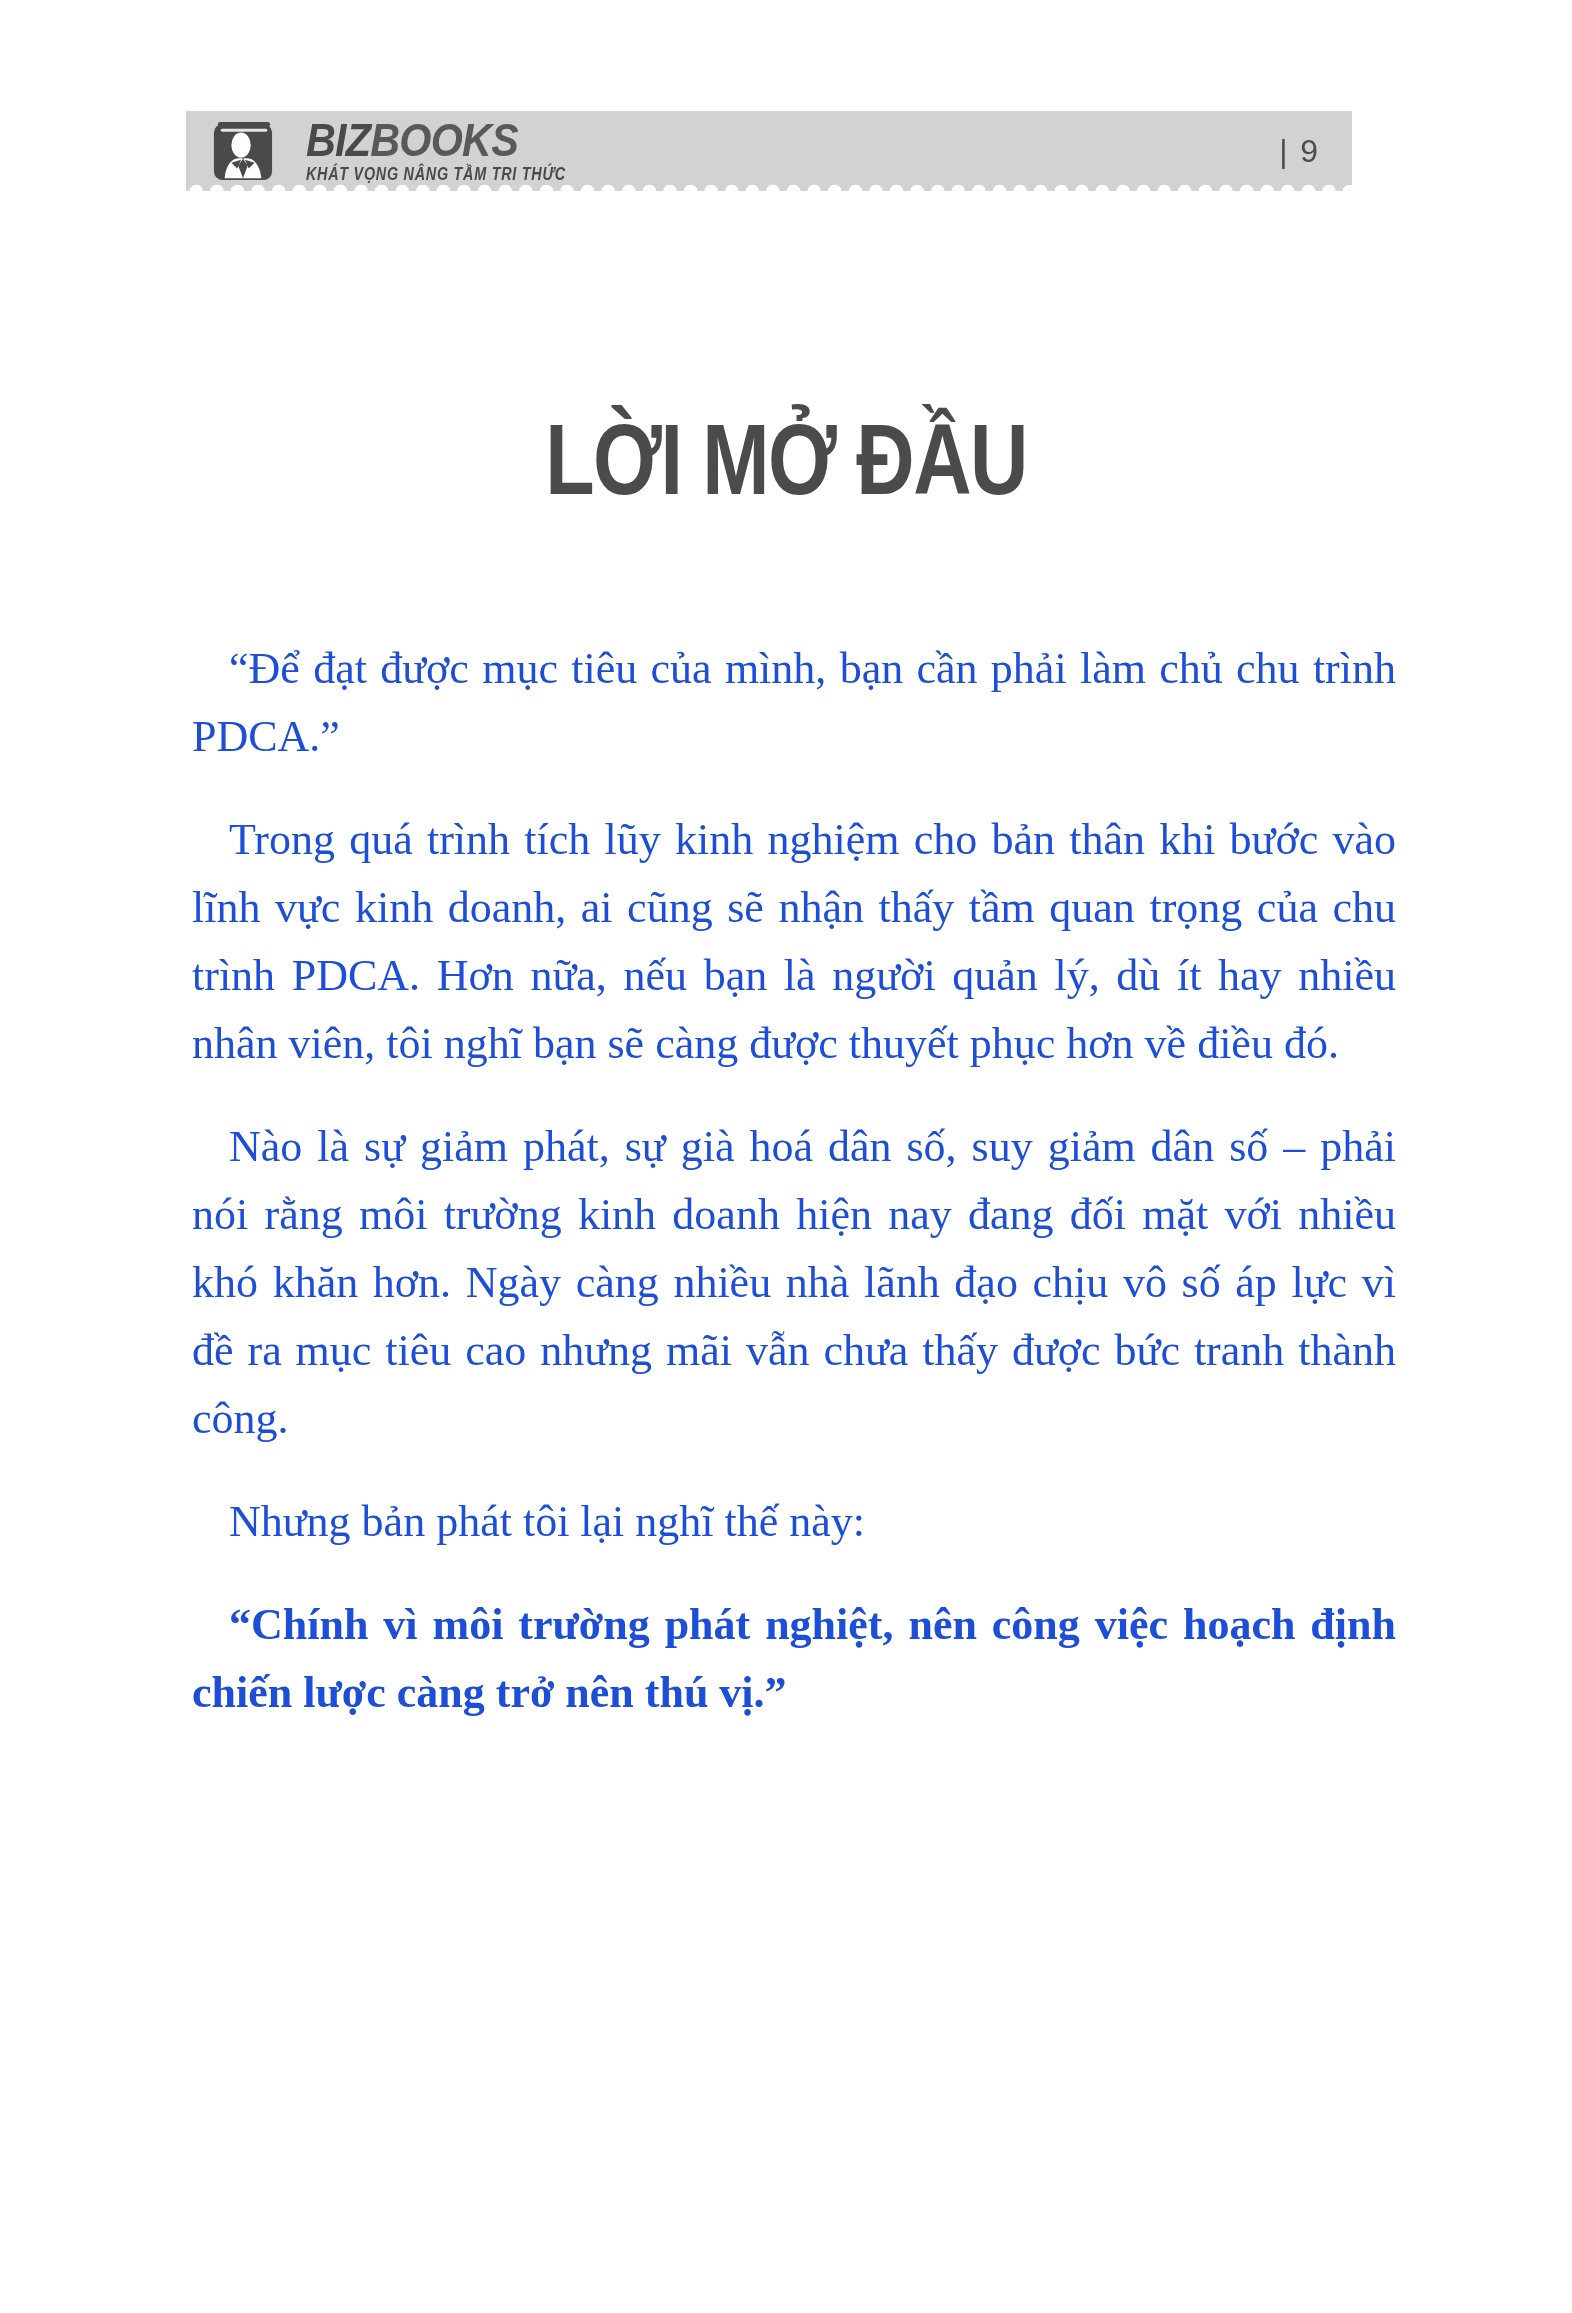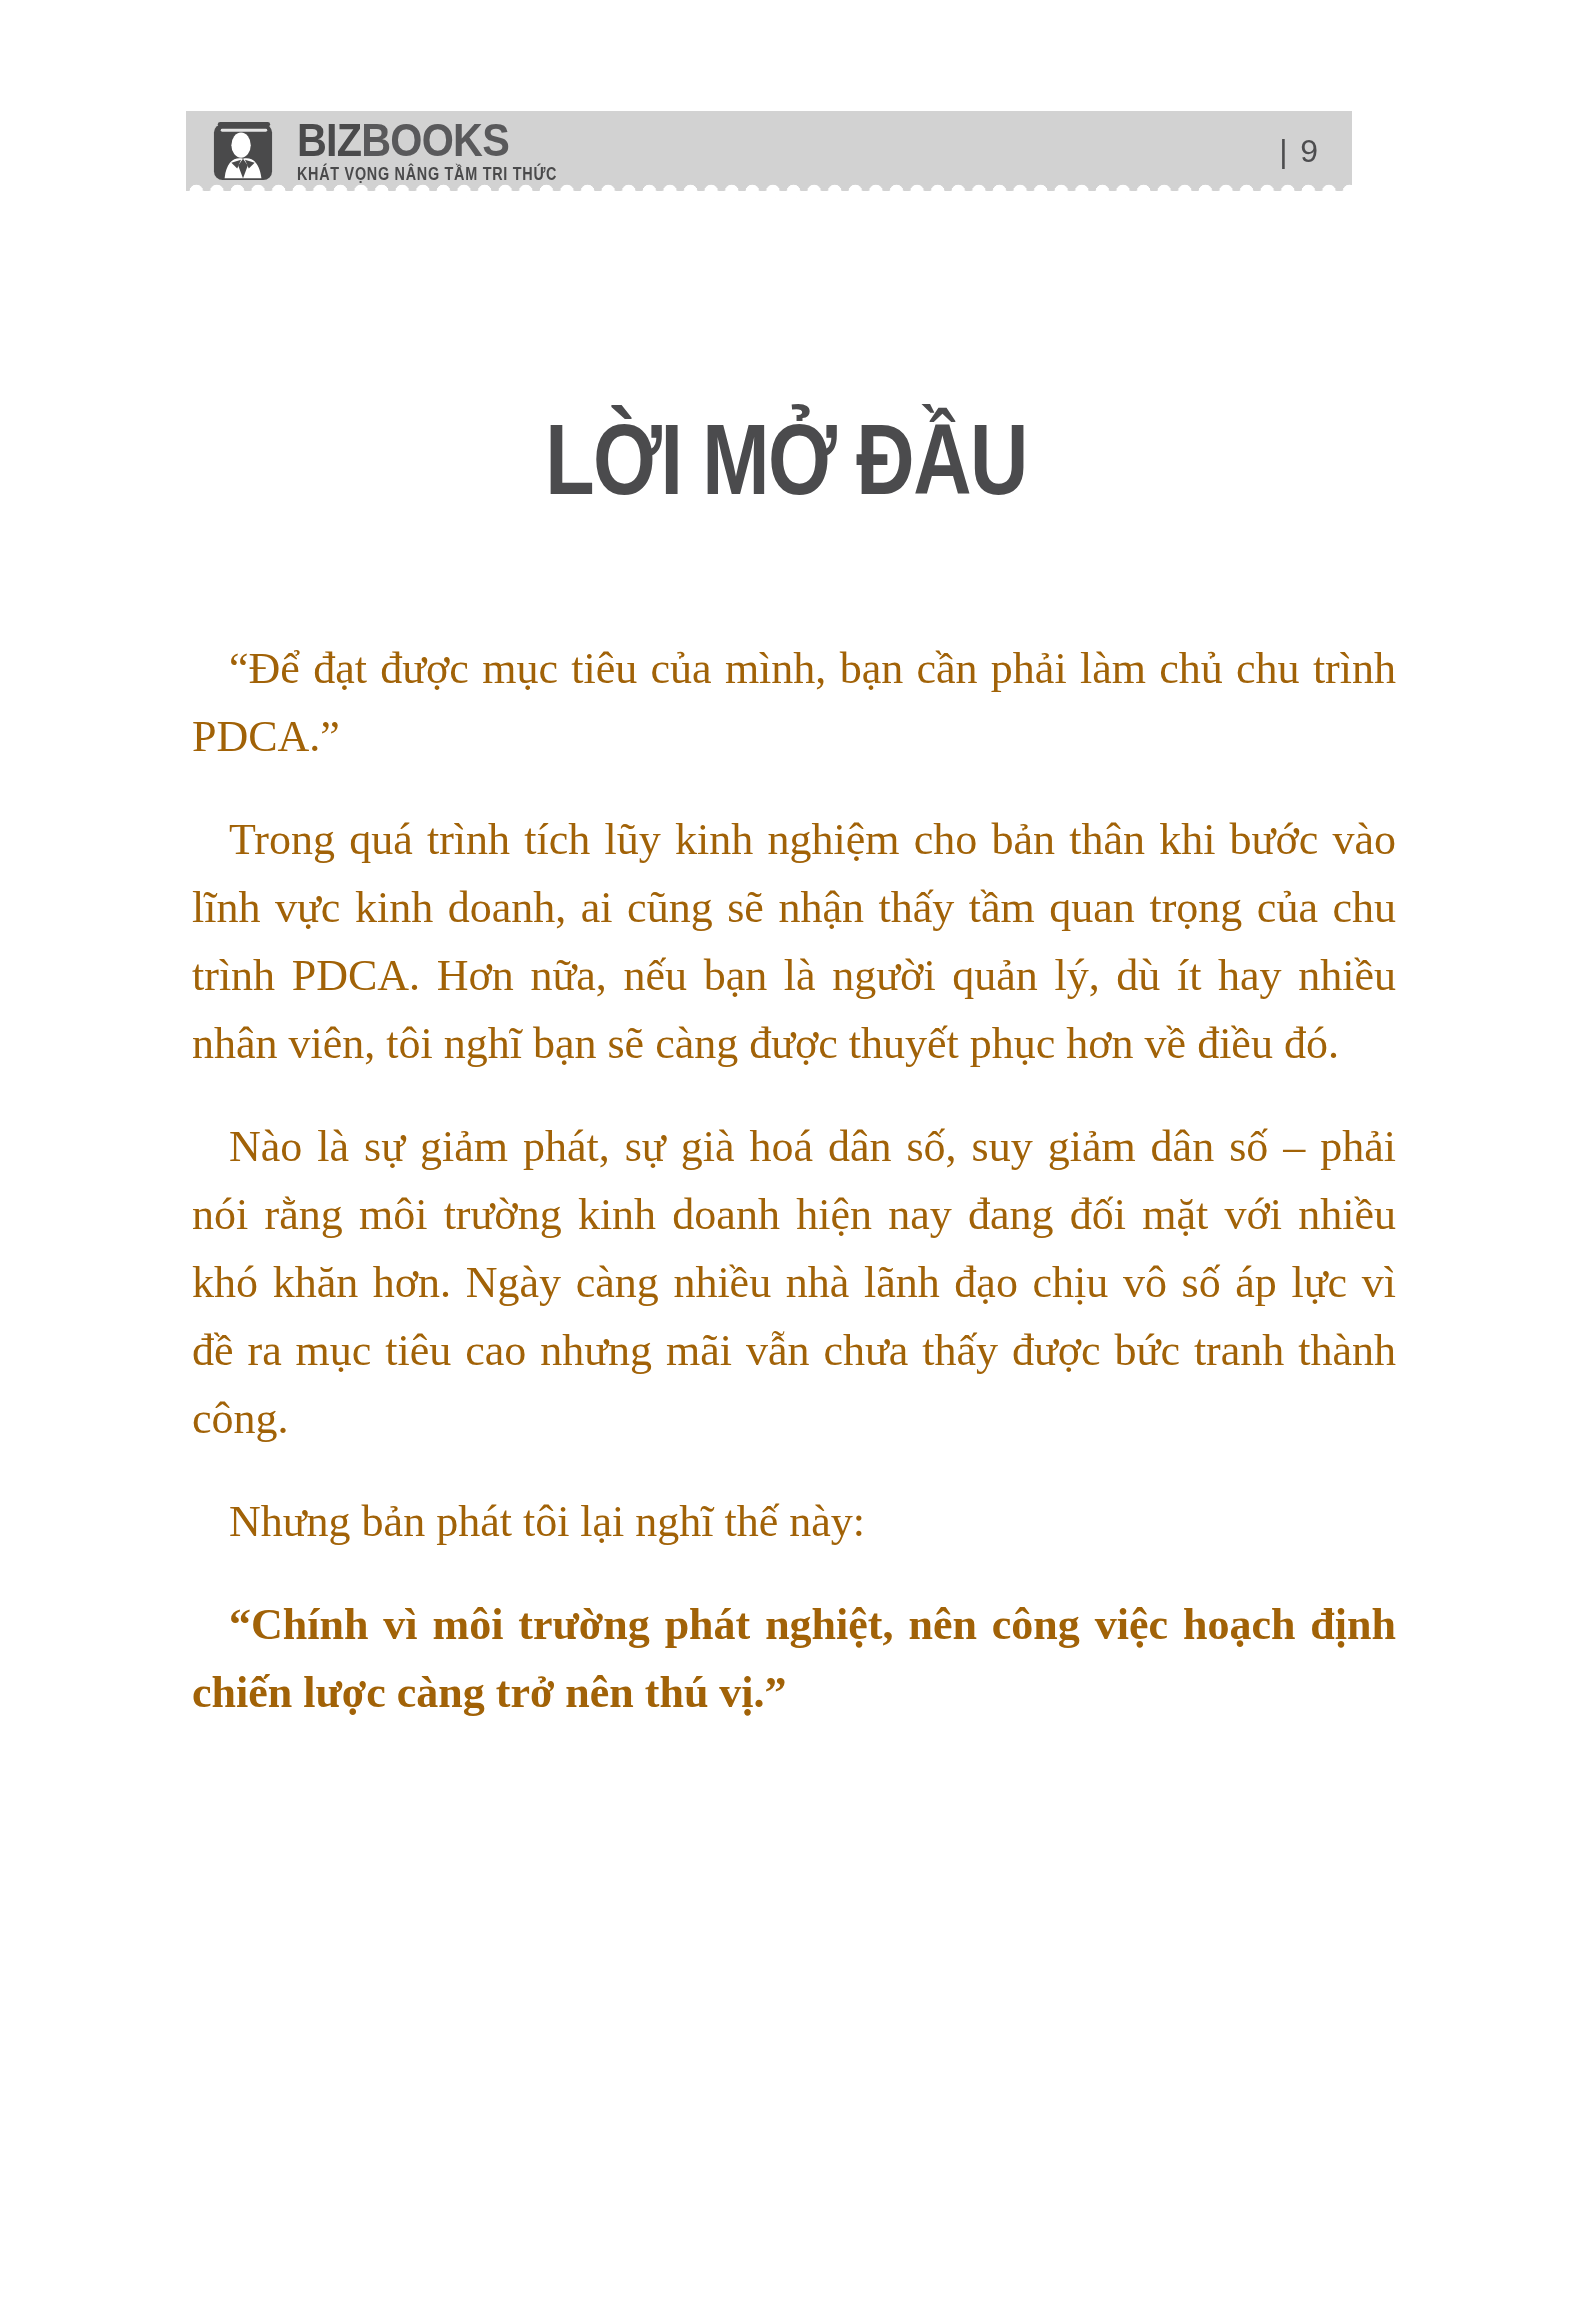--- a/index.html
+++ b/index.html
@@ -19,21 +19,21 @@
     display:flex; align-items:center; justify-content:space-between;
     padding:0 32px 0 26px; box-sizing:border-box;
   }
   
   .header-bar::after {
     content:""; position:absolute; left:0; right:0; bottom:-7.5px; height:15px;
     background-image:radial-gradient(circle at 10.3px 7.5px, #ffffff 6.6px, rgba(255,255,255,0) 7.1px);
     background-size:20.6px 15px; background-repeat:repeat-x;
     pointer-events:none;
   }
-  .logo-group { display:flex; align-items:center; gap:23px; }
+  .logo-group { display:flex; align-items:center; gap:32px;font-style:italic; }
   .logo-icon { width:62px; height:62px; flex:0 0 auto; }
   .logo-text { display:flex; flex-direction:column; }
   .brand {
     font-family:"Liberation Sans", sans-serif; font-weight:bold;
     font-size:47px; line-height:45px; letter-spacing:-0.9px;
     color:#4a4a4b; transform:scaleX(0.88); transform-origin:left center;
     white-space:nowrap;
   }
   .brand .books { color:#59595b; }
   .tagline {
@@ -55,21 +55,21 @@
     font-family:"Liberation Sans", sans-serif;
     font-weight:bold; font-size:101px; line-height:112px;
     color:#4b4b4d; letter-spacing:-1.9px;
     transform:scaleX(0.80); transform-origin:center;
     white-space:nowrap;
   }
 
   
   .content {
     position:absolute; left:192px; top:635px; width:1204px;
-    color:#a16207;
+    color:#1d4ed8;
   }
   .para {
     margin:0 0 35px 0;
     font-size:44px; line-height:68px;
     text-align:justify; text-indent:37px;
     font-weight:normal;
   }
   .para.bold { font-weight:bold; }
 </style>
 </head>

